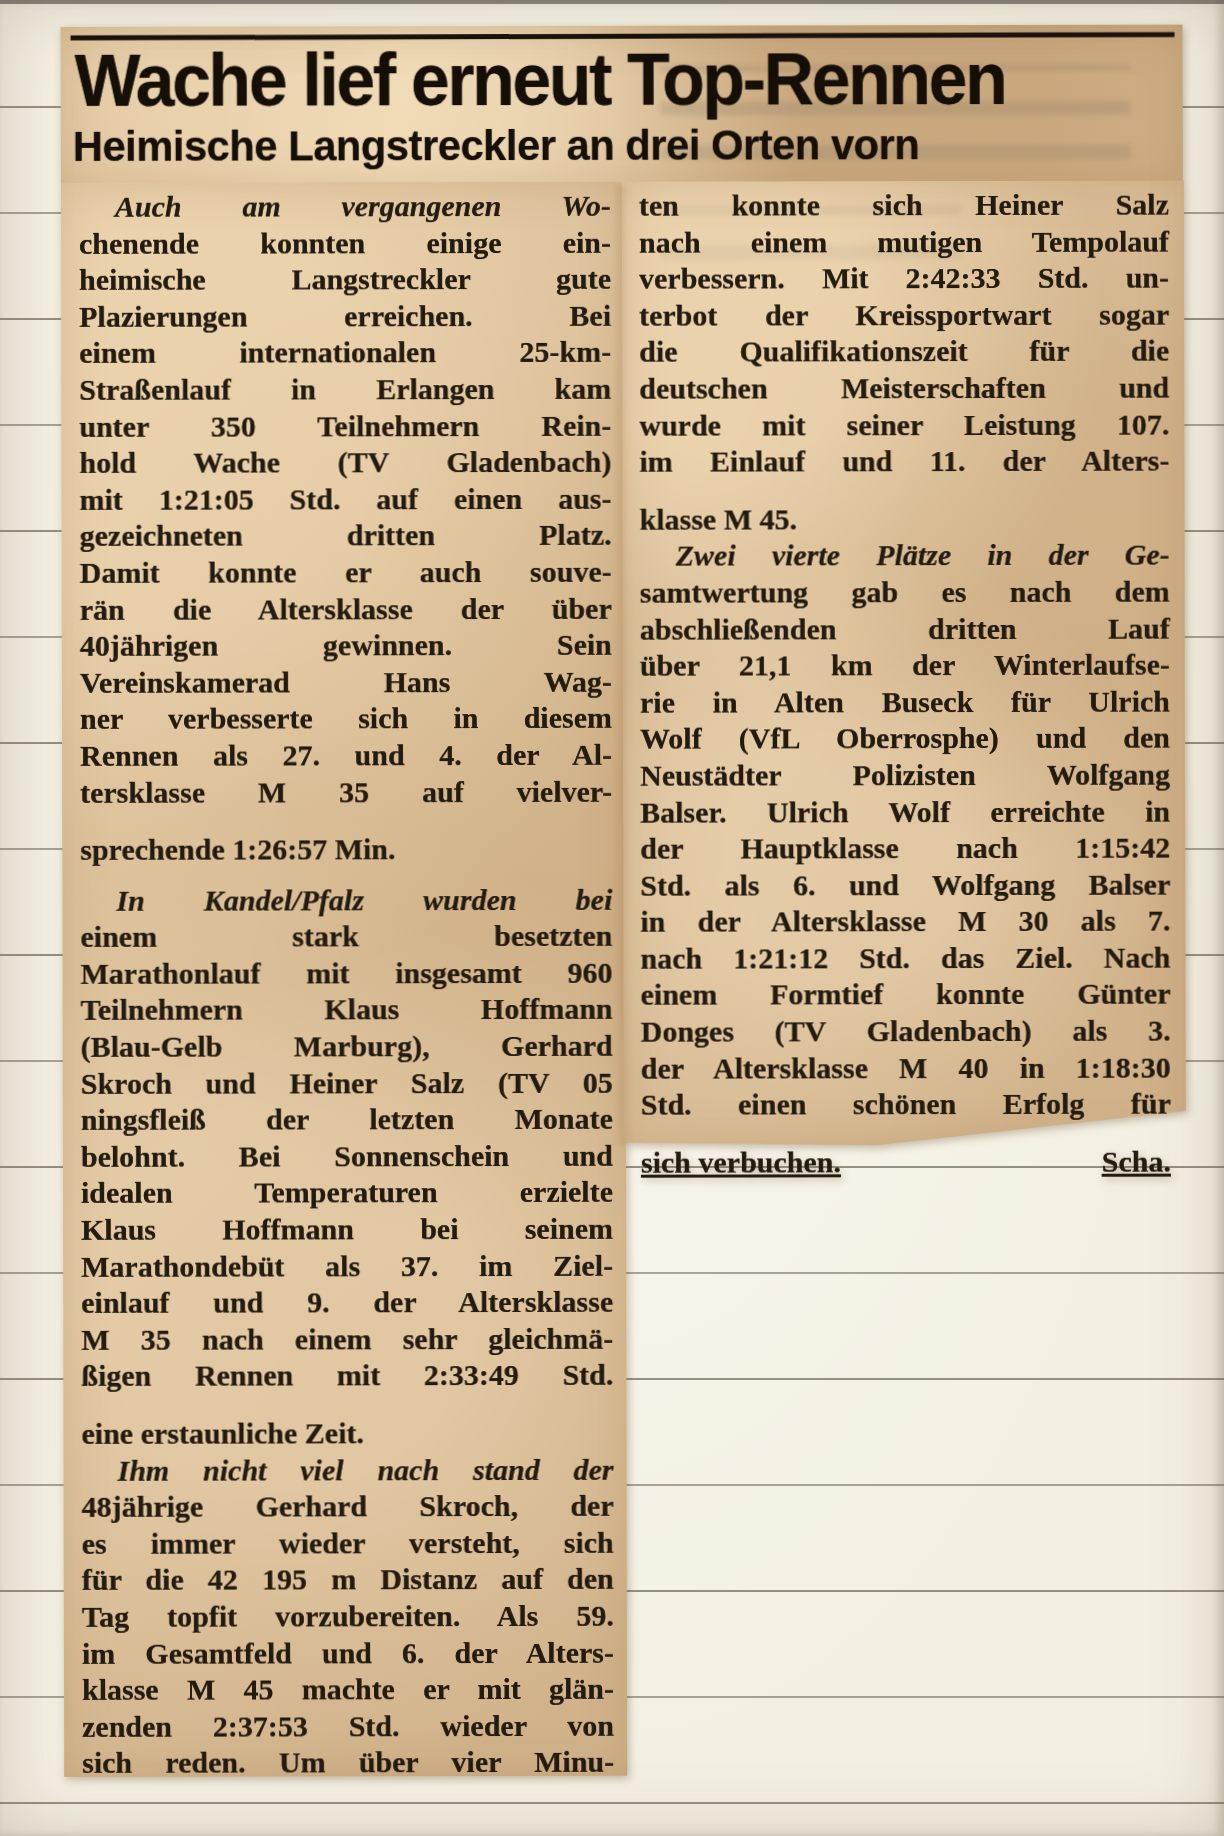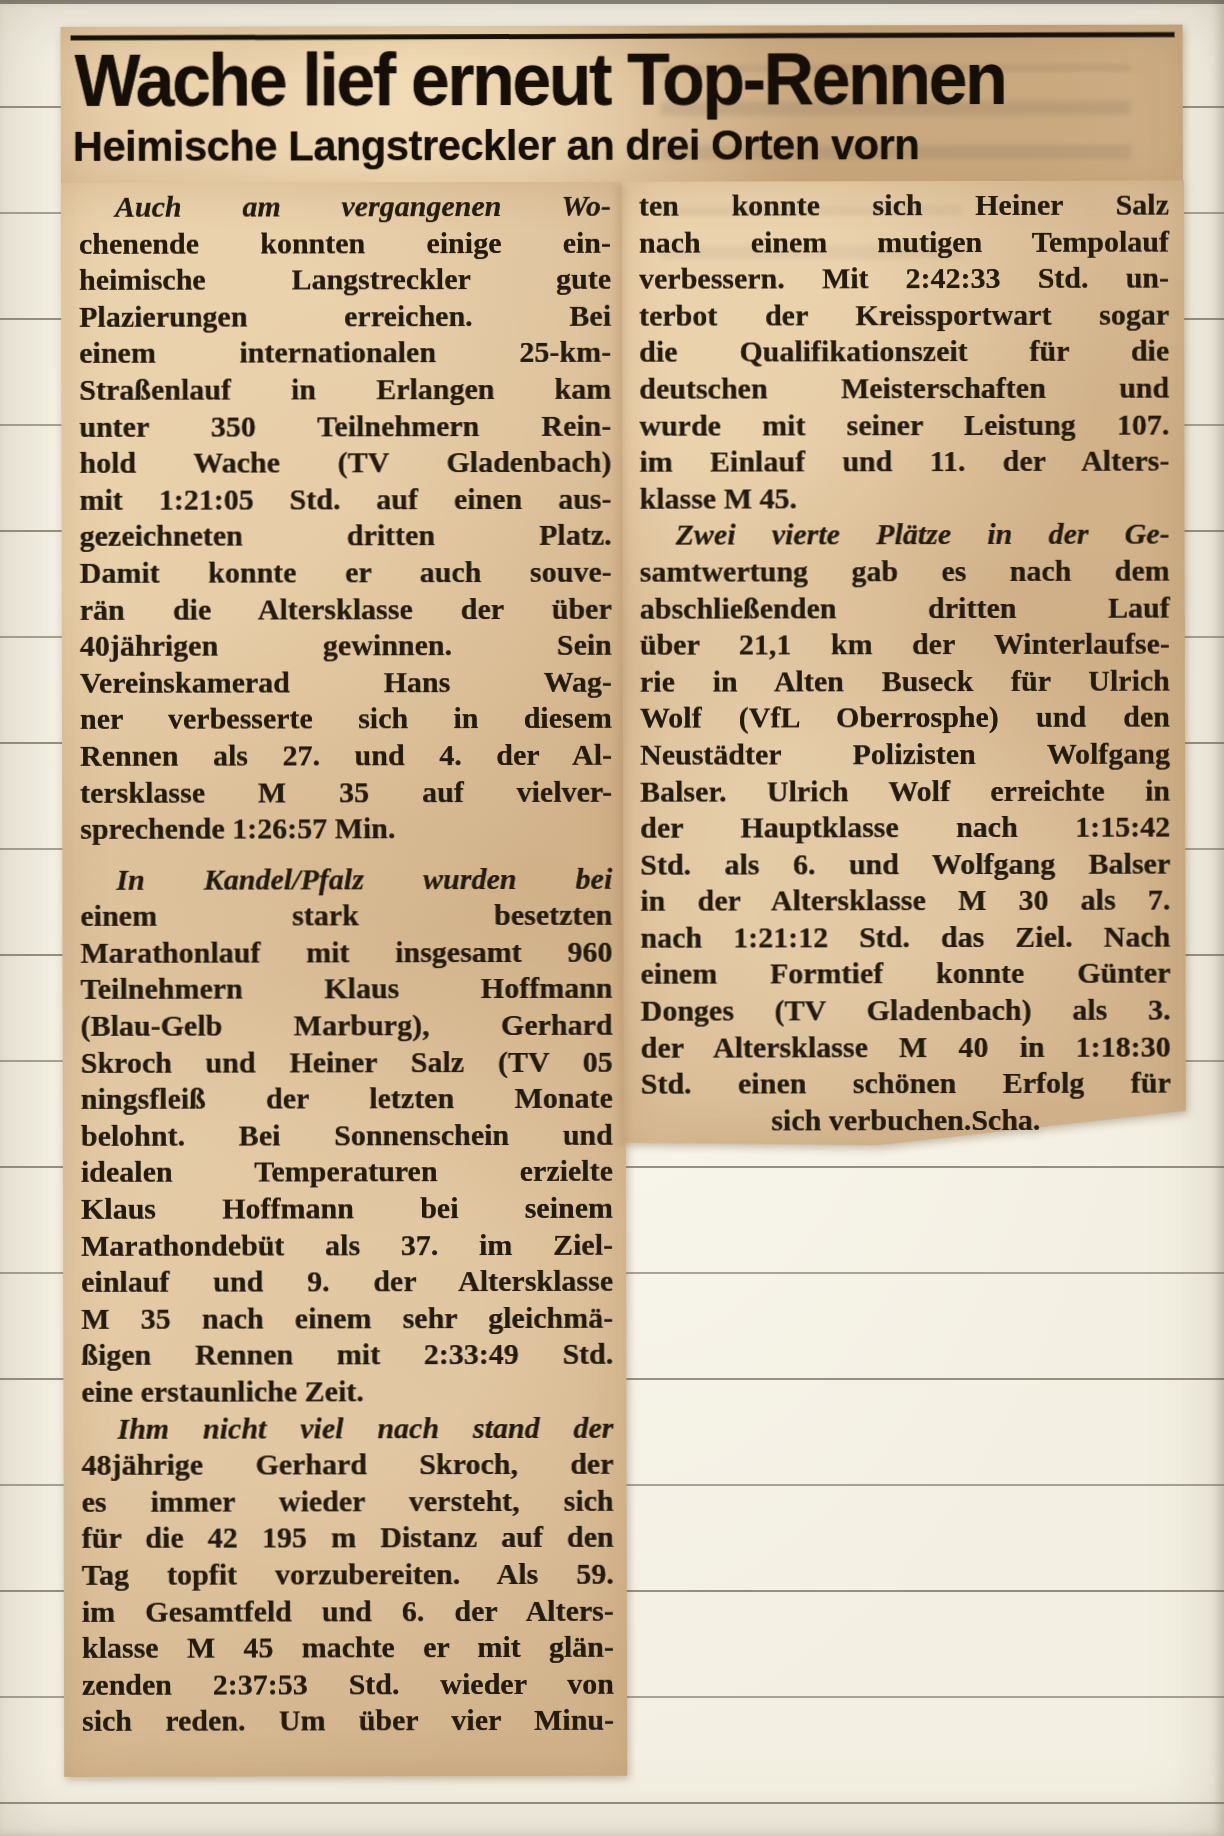--- a/index.html
+++ b/index.html
@@ -72,23 +72,23 @@
   .col-left{left:18px;width:532px;}
   .col-right{left:578px;width:530px;}
   .ln{
     font-weight:700;font-size:30px;line-height:36.6px;height:36.6px;
     color:var(--ink,#241b10);
     text-align:justify;text-align-last:justify;
     white-space:normal;overflow:visible;
     text-shadow:0 0 .6px rgba(30,20,8,.75);
   }
   .ln.ind{text-indent:36px;font-style:italic;}
-  .ln.end{text-align-last:left;}
+  .ln.end{text-align-last:left;margin-top:21px;}
   .para.gap{margin-top:14px;}
-  .sigline{display:flex;justify-content:center;text-align:left;}
+  .sigline{display:flex;justify-content:space-between;text-align:left;text-decoration:underline;}
   
   .smudge{
     position:absolute;pointer-events:none;
     background:repeating-linear-gradient(0deg,
       rgba(0,0,0,0) 0 16px, rgba(105,95,80,.16) 16px 30px, rgba(0,0,0,0) 30px 44px);
     filter:blur(2.5px);
   }
   #smudge-header{left:600px;top:40px;width:470px;height:110px;}
   #smudge-col{left:600px;top:180px;width:300px;height:70px;opacity:.5;}
   

